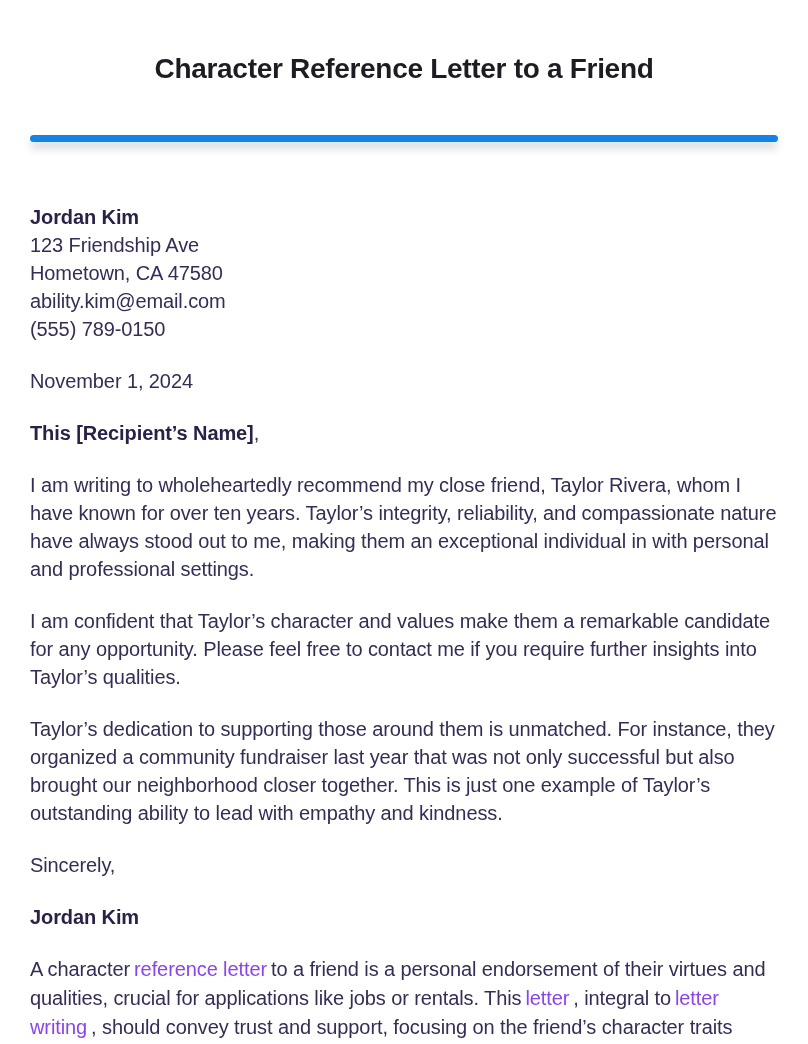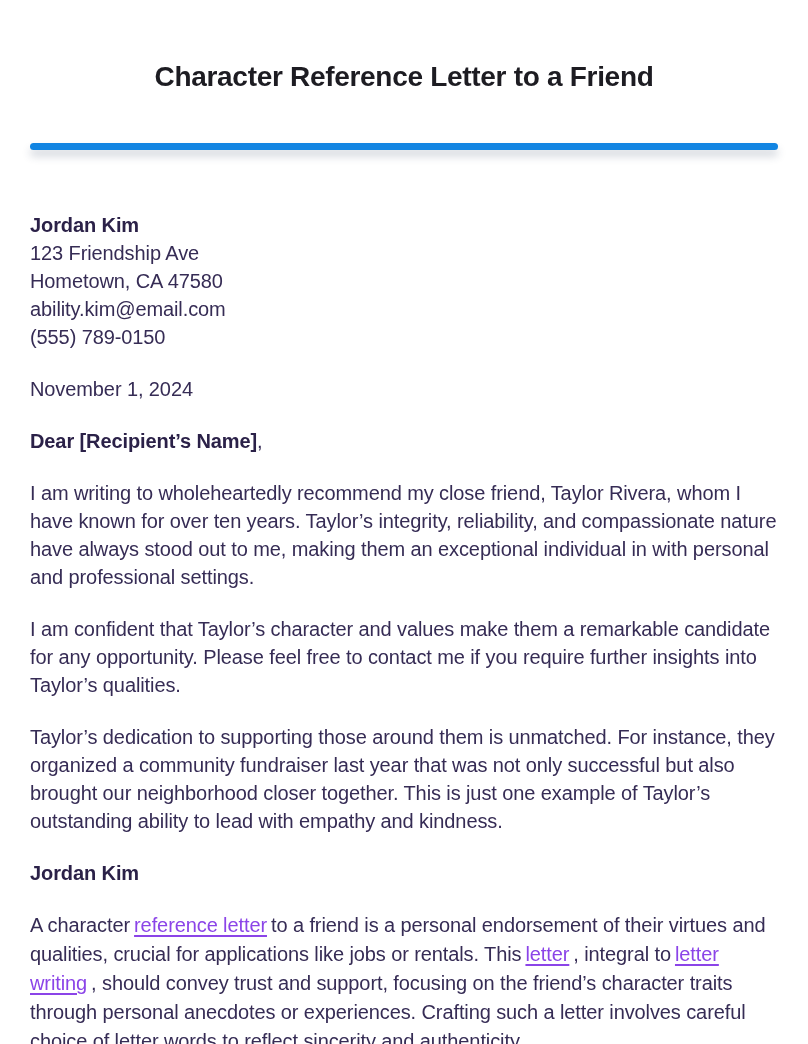--- a/index.html
+++ b/index.html
@@ -10,21 +10,21 @@
     background: #ffffff;
     font-family: "Liberation Sans", sans-serif;
     overflow: hidden;
   }
   .page {
     width: 808px;
     height: 1044px;
     padding: 0 30px;
   }
   h1.page-title {
-    margin: 16px;
+    margin: 8px;
     padding-top: 44px;
     height: 92px;
     text-align: center;
     font-size: 28px;
     line-height: 34px;
     font-weight: 700;
     letter-spacing: -0.3px;
     color: #1d1c22;
   }
   .divider {
@@ -49,21 +49,20 @@
   .letter p strong {
     font-weight: 700;
     color: #2b2148;
   }
   .letter p.footer-note {
     line-height: 29px;
     margin-bottom: 0;
   }
   a.inline-link {
     color: #8b44e8;
-    text-decoration: underline;
     text-underline-offset: 3px;
     margin: 0 4px;
     cursor: pointer;
   }
 </style>
 </head>
 <body>
 
 <div class="page">
 
@@ -76,27 +75,28 @@
     <p>
       <strong>Jordan Kim</strong><br>
       <span>123 Friendship Ave</span><br>
       <span>Hometown, CA 47580</span><br>
       <span>ability.kim@email.com</span><br>
       <span>(555) 789-0150</span>
     </p>
 
     <p>November 1, 2024</p>
 
-    <p><strong>Dear [Recipient’s Name]</strong><span>,</span></p>
+    <p><strong>This [Recipient’s Name]</strong><span>,</span></p>
 
     <p>I am writing to wholeheartedly recommend my close friend, Taylor Rivera, whom I have known for over ten years. Taylor’s integrity, reliability, and compassionate nature have always stood out to me, making them an exceptional individual in with personal and professional settings.</p>
 
     <p>I am confident that Taylor’s character and values make them a remarkable candidate for any opportunity. Please feel free to contact me if you require further insights into Taylor’s qualities.</p>
 
     <p>Taylor’s dedication to supporting those around them is unmatched. For instance, they organized a community fundraiser last year that was not only successful but also brought our neighborhood closer together. This is just one example of Taylor’s outstanding ability to lead with empathy and kindness.</p>
 
+    <p>Sincerely,</p>
 
     <p><strong>Jordan Kim</strong></p>
 
     <p class="footer-note"><span>A character</span><a class="inline-link">reference letter</a><span>to a friend is a personal endorsement of their virtues and qualities, crucial for applications like jobs or rentals. This</span><a class="inline-link">letter</a><span>, integral to</span><a class="inline-link">letter writing</a><span>, should convey trust and support, focusing on the friend’s character traits through personal anecdotes or experiences. Crafting such a letter involves careful choice of letter words to reflect sincerity and authenticity.</span></p>
 
   </div>
 </div>
 
 </body></html>

